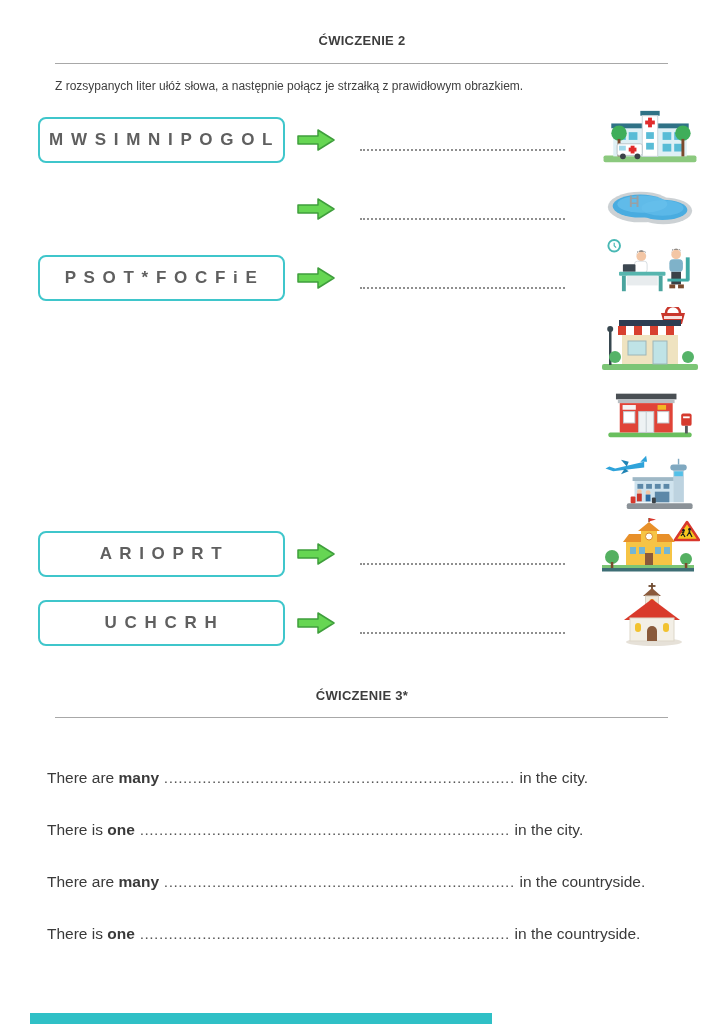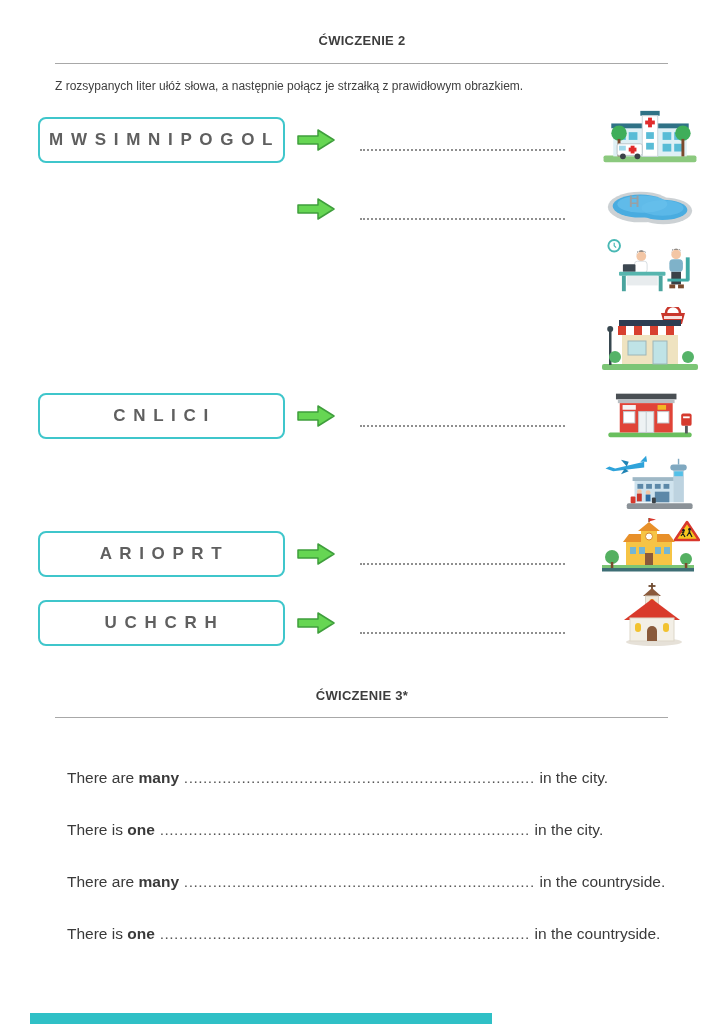--- a/index.html
+++ b/index.html
@@ -33,21 +33,21 @@
   }
   .arrow { position:absolute; left:258px; top:10px; width:40px; height:26px; }
   .dotline {
     position:absolute; left:322px; top:30px; width:205px; height:4px;
     border-bottom:2px dotted #8f8f8f;
   }
   .rowimg { position:absolute; left:600px; width:100px; }
   .rowimg svg { display:block; width:100%; height:100%; }
   
   .sentence {
-    position:absolute; left:67px; width:640px;
+    position:absolute; left:47px; width:640px;
     font-size:15.5px; color:#3a3a3a; white-space:nowrap;
   }
   .sentence b { font-weight:bold; }
   .sentence .dots { color:#555; letter-spacing:.5px; }
   .footer-bar {
     position:absolute; left:30px; top:1013px; width:462px; height:11px;
     background:#2fc0c6;
   }
 </style>
 </head>
@@ -67,23 +67,23 @@
         <path d="M2 9 h20 v-6 l16 10 -16 10 v-6 H2 z" fill="#66d653" stroke="#3f9e3c" stroke-width="1.5" stroke-linejoin="round"></path>
       </svg>
     <div class="dotline"></div>
   </div>
   <div class="row" style="top:186px">
     <svg class="arrow" viewBox="0 0 40 26">
         <path d="M2 9 h20 v-6 l16 10 -16 10 v-6 H2 z" fill="#66d653" stroke="#3f9e3c" stroke-width="1.5" stroke-linejoin="round"></path>
       </svg>
     <div class="dotline"></div>
   </div>
-  <div class="row" style="top:393px">
-    <div class="letterbox">
-        <span>C N L I C I</span>
+  <div class="row" style="top:255px">
+    <div class="letterbox">
+        <span>P S O T * F O C F i E</span>
       </div>
     <svg class="arrow" viewBox="0 0 40 26">
         <path d="M2 9 h20 v-6 l16 10 -16 10 v-6 H2 z" fill="#66d653" stroke="#3f9e3c" stroke-width="1.5" stroke-linejoin="round"></path>
       </svg>
     <div class="dotline"></div>
   </div>
   <div class="row" style="top:531px">
     <div class="letterbox">
         <span>A R I O P R T</span>
       </div>

